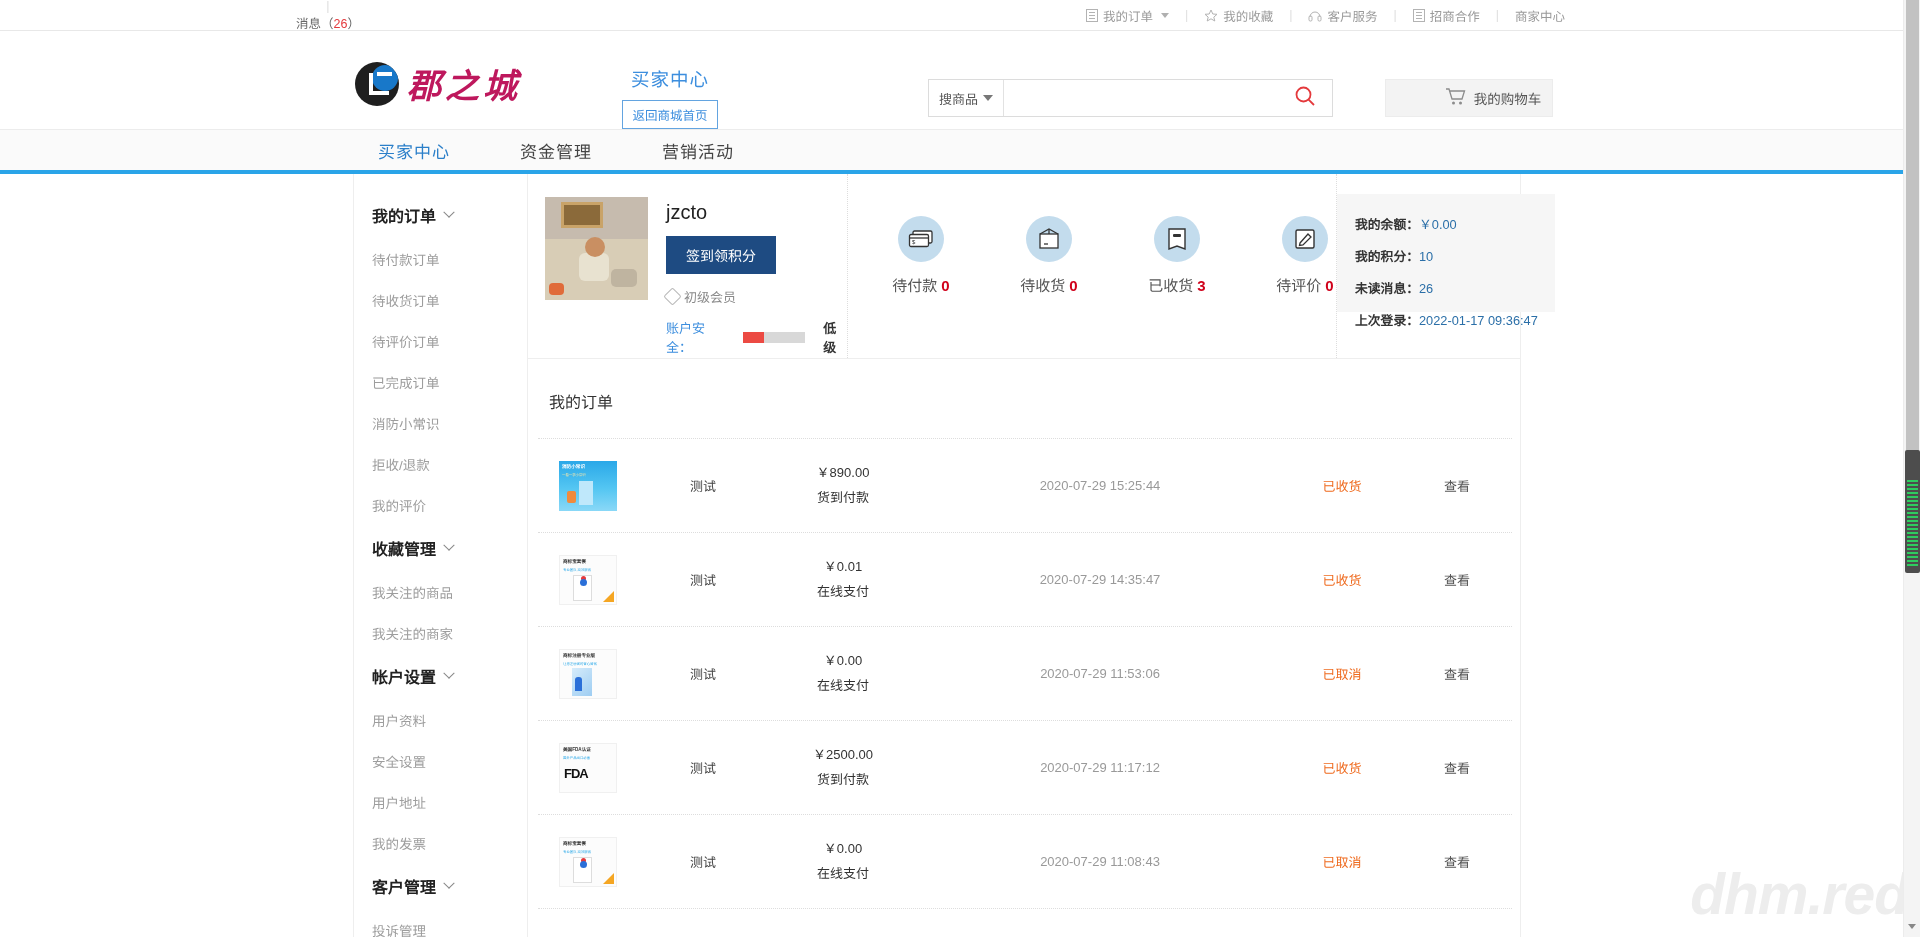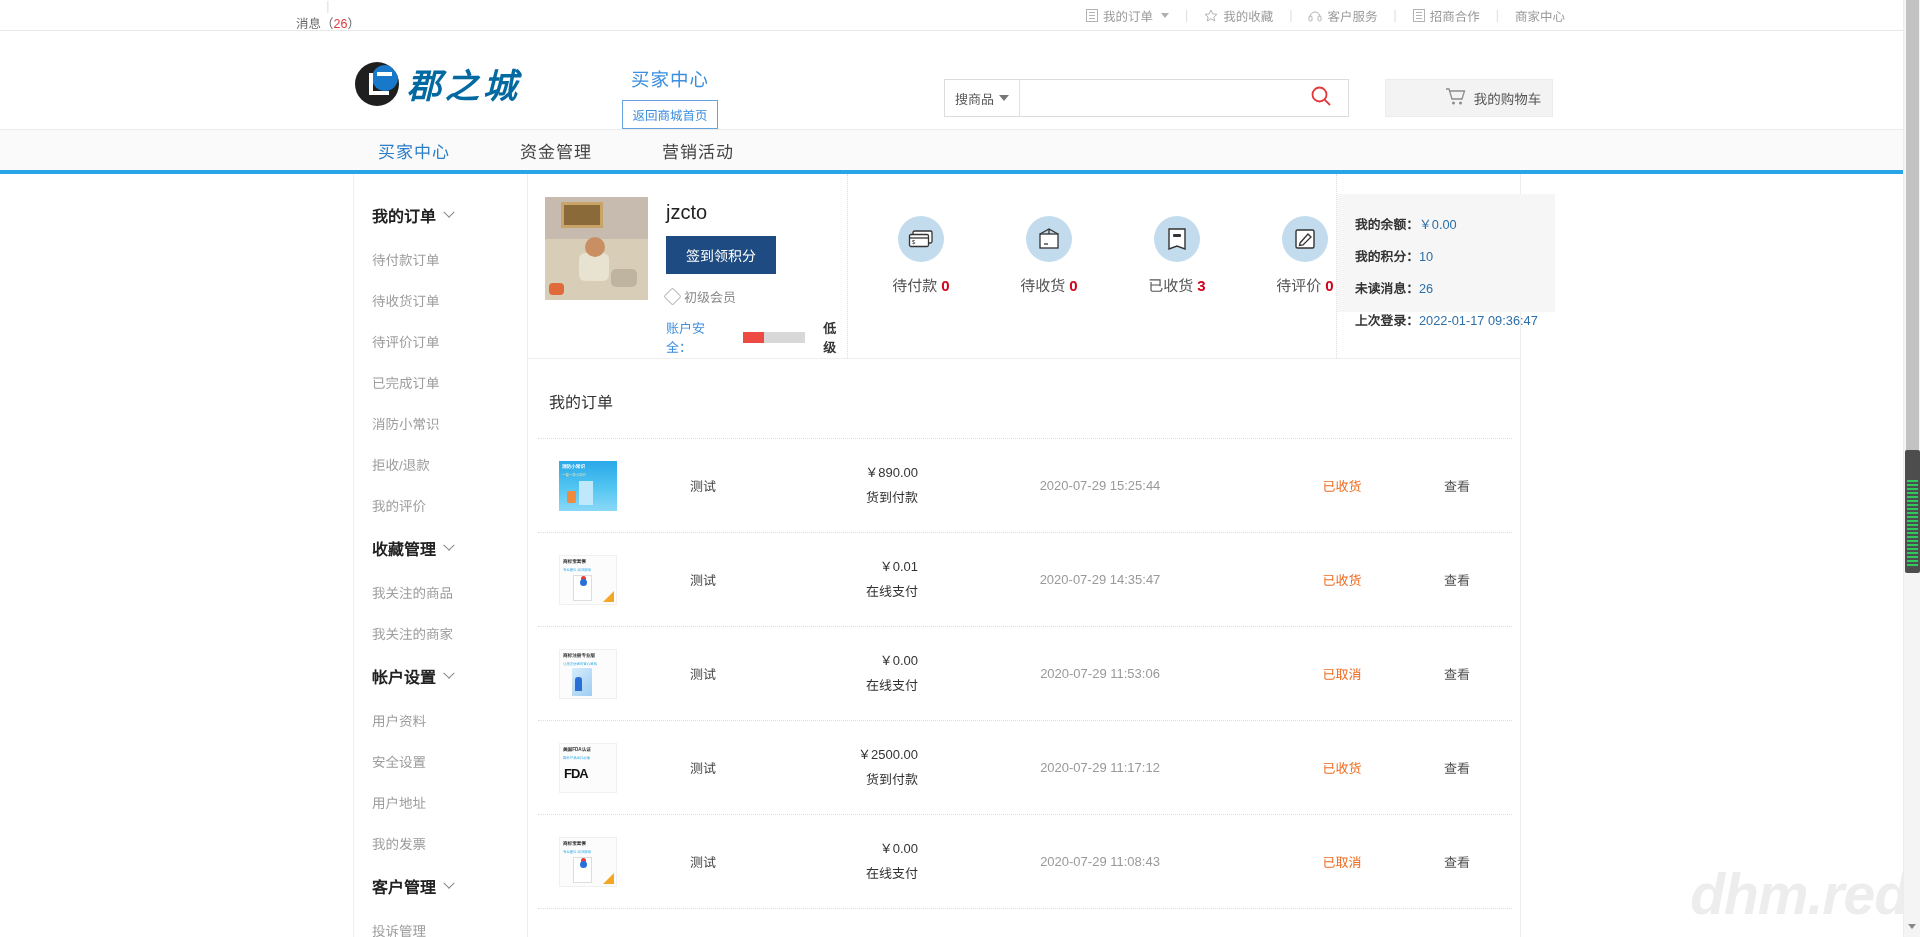--- a/index.html
+++ b/index.html
@@ -120,21 +120,21 @@
     left: 22px; top: 10px;
     width: 15px; height: 4px;
     background: #fff;
     z-index: 3;
   }
   .logo-text {
     font-family: "Liberation Serif", "DejaVu Serif", serif;
     font-size: 34px;
     font-weight: bold;
     font-style: italic;
-    color: #0369a1;
+    color: #be185d;
     letter-spacing: 4px;
   }
   .buyer-center {
     position: absolute;
     left: 610px;
     top: 34px;
     text-align: center;
     width: 120px;
   }
   .bc-title {
@@ -156,21 +156,20 @@
   
   .search-wrap {
     position: absolute;
     left: 928px;
     top: 48px;
     display: flex;
     border: 1px solid #dcdcdc;
     height: 38px;
     width: 405px;
     background: #fff;
-    margin-left: 16px;
   }
   .search-cat {
     width: 75px;
     border-right: 1px solid #e2e2e2;
     display: flex;
     align-items: center;
     justify-content: center;
     gap: 5px;
     font-size: 13px;
     color: #555;
@@ -529,21 +528,21 @@
     width: 20px; height: 28px;
     background: linear-gradient(135deg,#d6ecfb 0%,#9ecdf2 100%);
   }
   .thumb-person {
     position: absolute; left: 15px; top: 27px;
     width: 7px; height: 14px;
     background: #2a6fd8;
     border-radius: 3px 3px 0 0;
   }
   .od-name { width: 130px; text-align: center; color: #444; flex: none; }
-  .od-price { width: 150px; text-align: right; color: #333; flex: none; line-height: 1.85; }
+  .od-price { width: 150px; text-align: center; color: #333; flex: none; line-height: 1.85; }
   .od-date { flex: 1; text-align: center; color: #999; }
   .od-status { width: 120px; text-align: center; color: #ef6c21; flex: none; }
   .od-action { width: 110px; text-align: center; color: #555; cursor: pointer; flex: none; }
 
   .right-fill { flex: 1; }
 
   
   .watermark {
     position: absolute;
     right: 12px;

